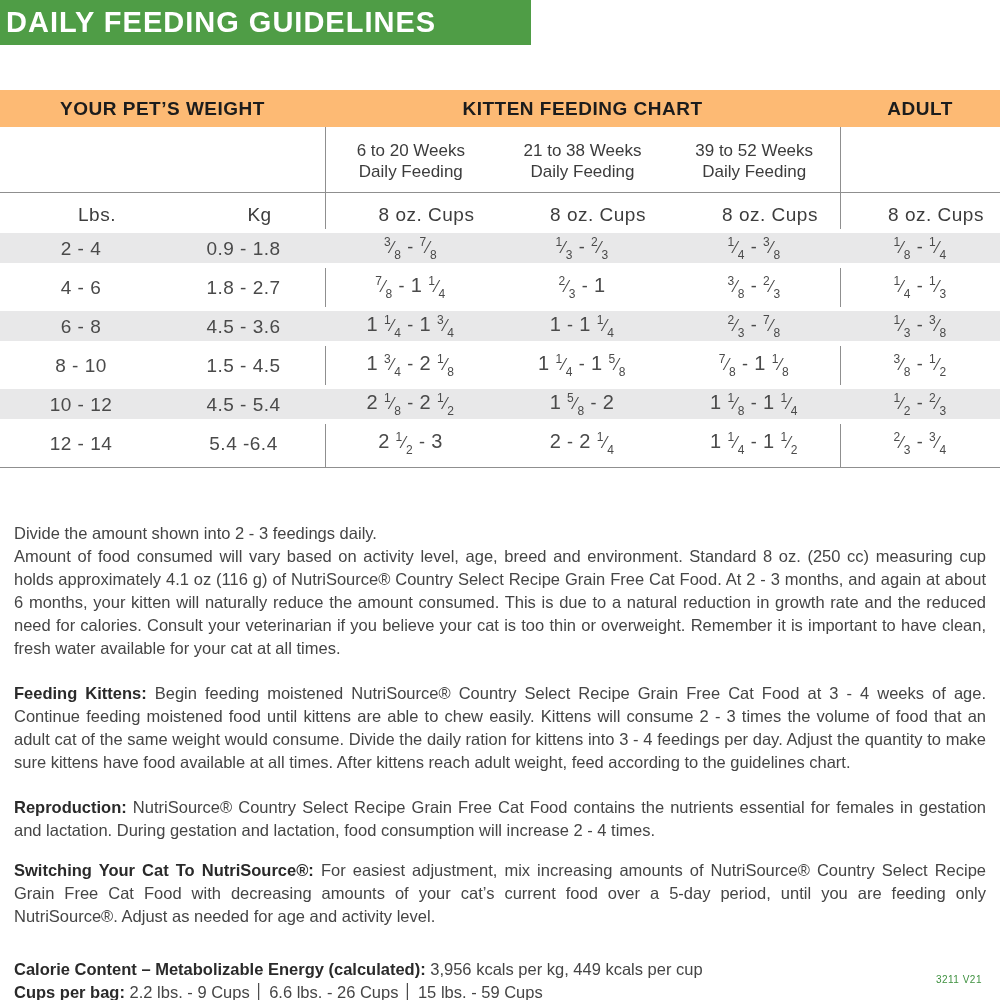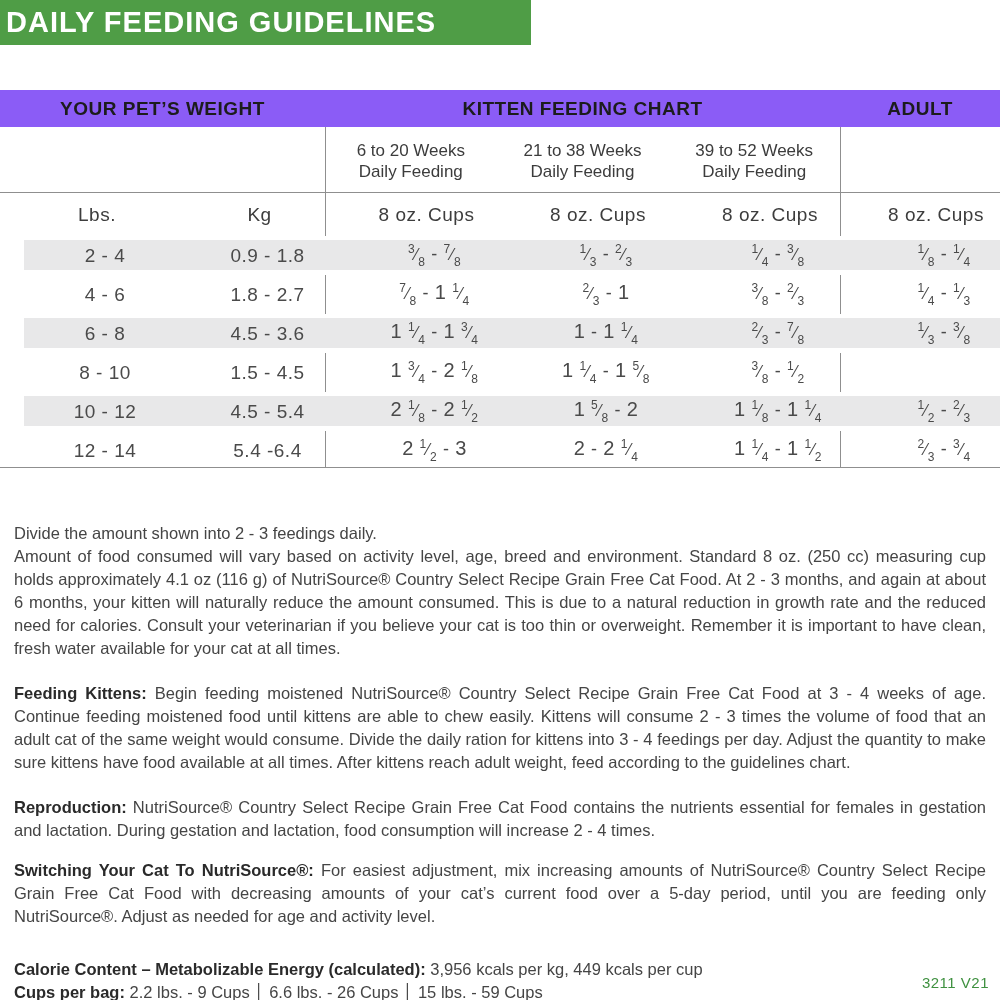--- a/index.html
+++ b/index.html
@@ -5,38 +5,38 @@
   * { margin:0; padding:0; box-sizing:border-box; }
   html,body { background:#ffffff; }
   body { font-family:"Liberation Sans","DejaVu Sans",sans-serif; }
   .page { position:relative; width:1000px; height:1000px; background:#fff; overflow:hidden; }
 
   
   .green-bar { position:absolute; left:0; top:0; width:531px; height:45px; background:#4f9d46; display:flex; align-items:center; }
   .green-bar .title { color:#fff; font-weight:bold; font-size:29px; letter-spacing:1px; padding-left:6px; white-space:nowrap; }
 
   
-  .band { position:absolute; left:0; top:90px; width:1000px; height:37px; background:#8b5cf6; display:grid; grid-template-columns:325px 515px 160px; align-items:center; }
+  .band { position:absolute; left:0; top:90px; width:1000px; height:37px; background:#fdba74; display:grid; grid-template-columns:325px 515px 160px; align-items:center; }
   .band span { text-align:center; font-weight:bold; font-size:19px; color:#1c1c1c; letter-spacing:0.5px; }
 
   .week-row { position:absolute; left:325px; top:140px; width:515px; display:grid; grid-template-columns:1fr 1fr 1fr; }
   .week-col { text-align:center; font-size:17px; line-height:21px; color:#3c3c3c; }
 
   .hrule { position:absolute; left:0; width:1000px; height:1px; background:#8f8f8f; }
   .hrule.r1 { top:192px; }
   .hrule.r2 { top:467px; }
   .vrule { position:absolute; top:127px; width:1px; height:340px; background:#8f8f8f; }
   .vrule.v1 { left:325px; }
   .vrule.v2 { left:840px; }
 
   .grid6 { display:grid; grid-template-columns:162px 163px 171px 172px 172px 160px; align-items:center; }
   .unit-row { position:absolute; left:16px; top:196px; width:816px; height:37px; }
   .unit-row span { text-align:center; font-size:19px; color:#3d3d3d; letter-spacing:0.5px; }
 
-  .rows { position:absolute; left:0; top:236px; width:900px;padding-left:24px; }
+  .rows { position:absolute; left:0; top:229px; width:900px; }
   .t-row { height:39px; width:1000px; }
   .t-row.stripe { background:linear-gradient(#fff 0 4px, #e8e8e9 4px 34px, #fff 34px 100%); }
   .t-cell { text-align:center; color:#4a4a4a; font-size:19px; letter-spacing:0.5px; white-space:nowrap; }
 
   .fr { display:inline-block; white-space:nowrap; }
   .fr sup { font-size:12px; vertical-align:7px; }
   .fr .fsl { font-size:16px; }
   .fr sub { font-size:12px; vertical-align:-6px; }
   .wh { font-size:20px; }
   .dash { font-size:18px; }
@@ -44,21 +44,21 @@
   
   .notes { position:absolute; left:14px; top:522px; width:972px; color:#454545; font-size:16.5px; line-height:23px; }
   .notes p { text-align:justify; }
   .notes p.nojust { text-align:left; }
   .notes p b { color:#2a2a2a; }
   .gap22 { height:22px; }
   .gap17 { height:17px; }
   .gap30 { height:30px; }
 
   
-  .footer-code { position:absolute; right:11px; top:974px; color:#3f9140; font-size:15px; letter-spacing:0.5px; }
+  .footer-code { position:absolute; right:18px; top:974px; color:#3f9140; font-size:10px; letter-spacing:0.5px; }
 </style>
 </head>
 <body>
 
 <div class="page">
 
   <div class="green-bar">
     <div class="title">DAILY FEEDING GUIDELINES</div>
   </div>
 
@@ -120,20 +120,21 @@
         <div class="t-cell"><span class="wh">1</span> <span class="fr"><sup>1</sup><span class="fsl">⁄</span><sub>4</sub></span> <span class="dash">-</span> <span class="wh">1</span> <span class="fr"><sup>3</sup><span class="fsl">⁄</span><sub>4</sub></span></div>
         <div class="t-cell"><span class="wh">1</span> <span class="dash">-</span> <span class="wh">1</span> <span class="fr"><sup>1</sup><span class="fsl">⁄</span><sub>4</sub></span></div>
         <div class="t-cell"><span class="fr"><sup>2</sup><span class="fsl">⁄</span><sub>3</sub></span> <span class="dash">-</span> <span class="fr"><sup>7</sup><span class="fsl">⁄</span><sub>8</sub></span></div>
         <div class="t-cell"><span class="fr"><sup>1</sup><span class="fsl">⁄</span><sub>3</sub></span> <span class="dash">-</span> <span class="fr"><sup>3</sup><span class="fsl">⁄</span><sub>8</sub></span></div>
       </div>
       <div class="t-row grid6">
         <div class="t-cell">8 - 10</div>
         <div class="t-cell">1.5 - 4.5</div>
         <div class="t-cell"><span class="wh">1</span> <span class="fr"><sup>3</sup><span class="fsl">⁄</span><sub>4</sub></span> <span class="dash">-</span> <span class="wh">2</span> <span class="fr"><sup>1</sup><span class="fsl">⁄</span><sub>8</sub></span></div>
         <div class="t-cell"><span class="wh">1</span> <span class="fr"><sup>1</sup><span class="fsl">⁄</span><sub>4</sub></span> <span class="dash">-</span> <span class="wh">1</span> <span class="fr"><sup>5</sup><span class="fsl">⁄</span><sub>8</sub></span></div>
+        <div class="t-cell"><span class="fr"><sup>7</sup><span class="fsl">⁄</span><sub>8</sub></span> <span class="dash">-</span> <span class="wh">1</span> <span class="fr"><sup>1</sup><span class="fsl">⁄</span><sub>8</sub></span></div>
         <div class="t-cell"><span class="fr"><sup>3</sup><span class="fsl">⁄</span><sub>8</sub></span> <span class="dash">-</span> <span class="fr"><sup>1</sup><span class="fsl">⁄</span><sub>2</sub></span></div>
       </div>
       <div class="t-row grid6 stripe">
         <div class="t-cell">10 - 12</div>
         <div class="t-cell">4.5 - 5.4</div>
         <div class="t-cell"><span class="wh">2</span> <span class="fr"><sup>1</sup><span class="fsl">⁄</span><sub>8</sub></span> <span class="dash">-</span> <span class="wh">2</span> <span class="fr"><sup>1</sup><span class="fsl">⁄</span><sub>2</sub></span></div>
         <div class="t-cell"><span class="wh">1</span> <span class="fr"><sup>5</sup><span class="fsl">⁄</span><sub>8</sub></span> <span class="dash">-</span> <span class="wh">2</span></div>
         <div class="t-cell"><span class="wh">1</span> <span class="fr"><sup>1</sup><span class="fsl">⁄</span><sub>8</sub></span> <span class="dash">-</span> <span class="wh">1</span> <span class="fr"><sup>1</sup><span class="fsl">⁄</span><sub>4</sub></span></div>
         <div class="t-cell"><span class="fr"><sup>1</sup><span class="fsl">⁄</span><sub>2</sub></span> <span class="dash">-</span> <span class="fr"><sup>2</sup><span class="fsl">⁄</span><sub>3</sub></span></div>
       </div>

